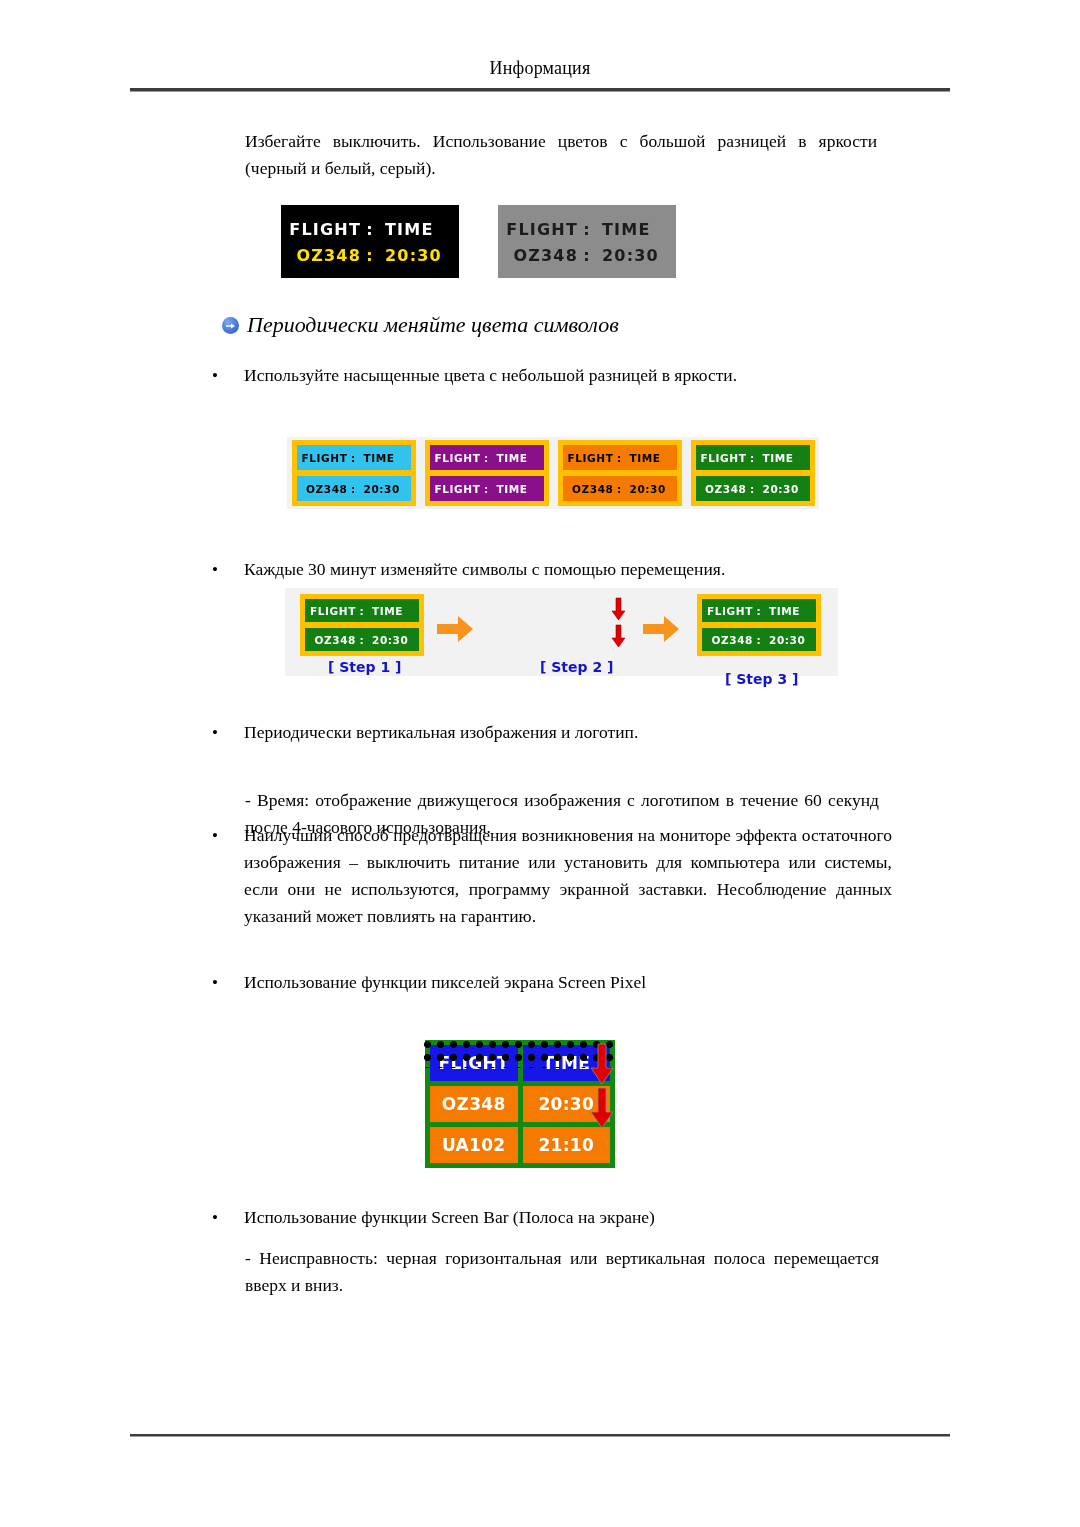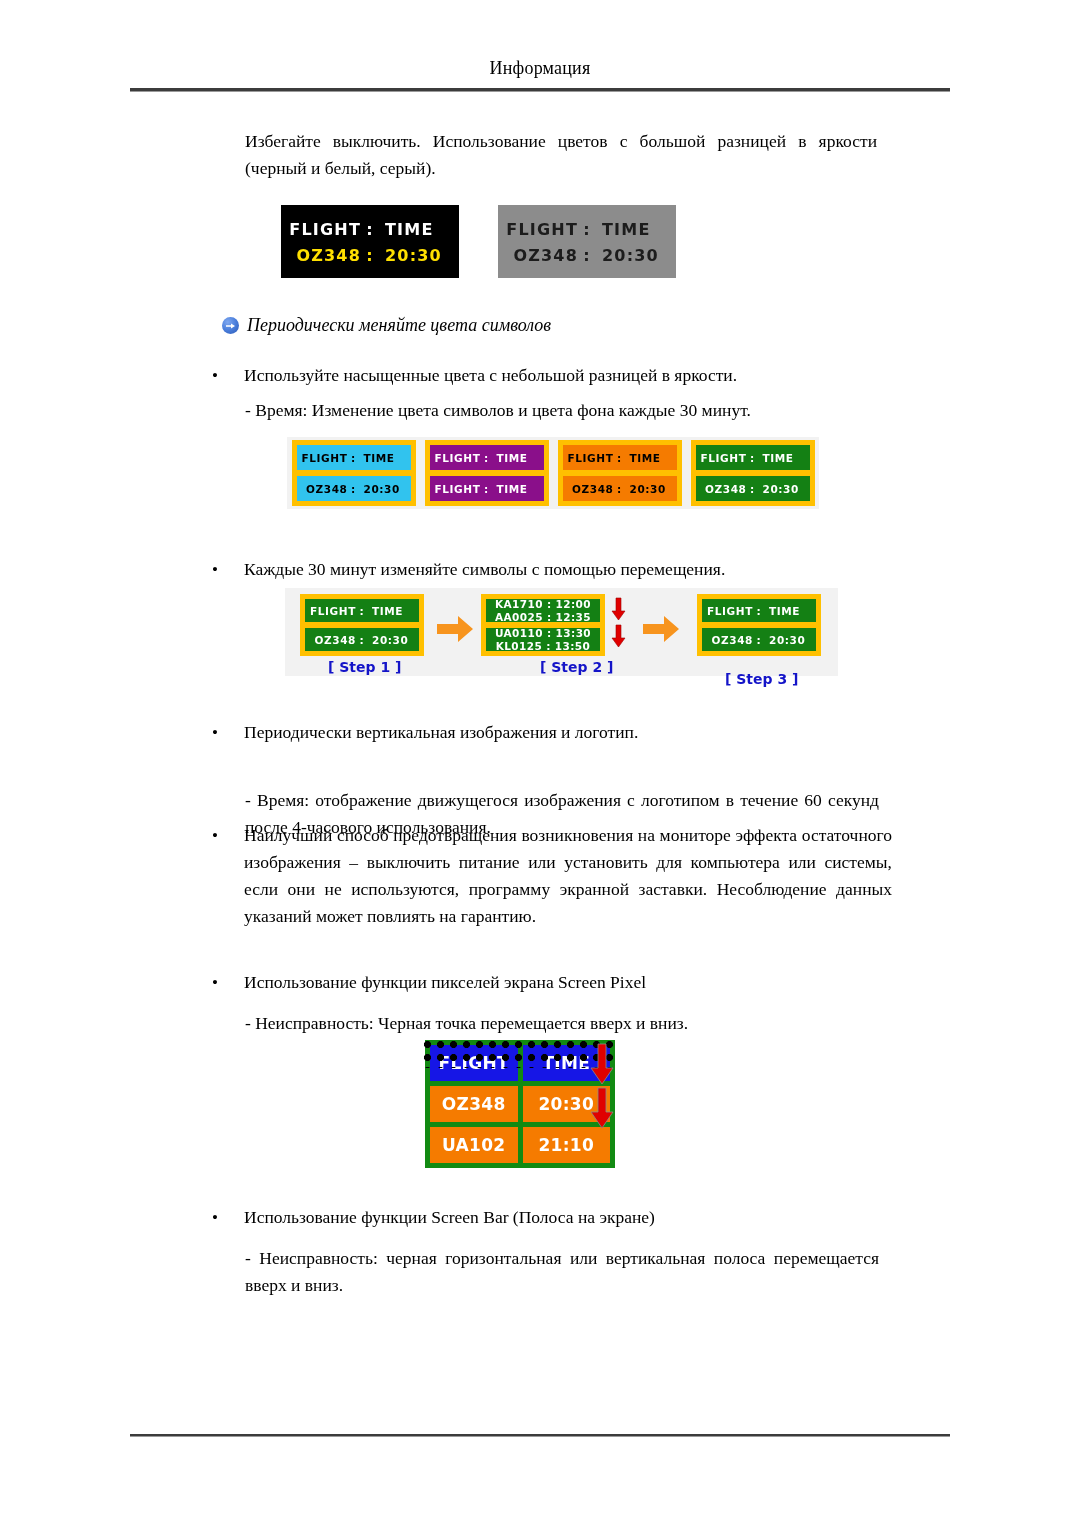--- a/index.html
+++ b/index.html
@@ -104,21 +104,21 @@
   .subhead-icon .arw {
     position: absolute;
     left: 4px;
     top: 5.5px;
     width: 9px;
     height: 6px;
     color: #ffffff;
   }
   .subhead-text {
     font-style: italic;
-    font-size: 18px;
+    font-size: 22px;
     line-height: 24px;
     white-space: nowrap;
   }
 
   
   .fig1 { position: absolute; top: 205px; left: 281px; }
   .board {
     font-family: "DejaVu Sans", sans-serif;
     font-weight: bold;
     display: inline-block;
@@ -370,21 +370,20 @@
       </svg>
     </span>
     <span class="subhead-text">Периодически меняйте цвета символов</span>
   </div>
 
   <div class="bullet-row" style="top:362px; left:212px; width:680px;">
     <span class="bullet-dot">•</span>
     <span class="bullet-text nojust">Используйте насыщенные цвета с небольшой разницей в яркости.</span>
   </div>
 
-  <div class="para nojust" style="top:397px; left:245px; width:660px;">- Время: Изменение цвета символов и цвета фона каждые 30 минут.</div>
 
   <div class="fig2">
 
     <div class="slot">
       <div class="cbox">
         <div class="line bg-cyan" style="color:#000000">
           <span class="c1">FLIGHT</span>
           <span class="c2">:</span>
           <span class="c3">TIME</span>
         </div>
@@ -462,30 +461,20 @@
       </div>
     </div>
     <div class="steplabel" style="left:43px; top:71px;">[ Step 1 ]</div>
 
     <span class="arrow-orange" style="left:152px; top:26px;">
       <svg viewBox="0 0 36 30" aria-hidden="true">
         <path d="M0 10 H21 V2 L36 15 L21 28 V20 H0 Z" fill="#f7941e"></path>
       </svg>
     </span>
 
-    <div class="stepbox" style="left:196px; top:6px;">
-      <div class="line">
-        <span class="scrollpair" style="top:-1px;">KA1710 : 12:00</span>
-        <span class="scrollpair" style="top:12px;">AA0025 : 12:35</span>
-      </div>
-      <div class="line">
-        <span class="scrollpair" style="top:-1px;">UA0110 : 13:30</span>
-        <span class="scrollpair" style="top:12px;">KL0125 : 13:50</span>
-      </div>
-    </div>
     <div class="steplabel" style="left:224px; top:71px;margin-left:31px;">[ Step 2 ]</div>
 
     <span class="arrow-red" style="left:327px; top:10px;">
       <svg viewBox="0 0 13 22" aria-hidden="true">
         <path d="M4 0 H9 V13 H13 L6.5 22 L0 13 H4 Z" fill="#e00000" stroke="#a00000" stroke-width="0.6"></path>
       </svg>
     </span>
     <span class="arrow-red" style="left:327px; top:37px;">
       <svg viewBox="0 0 13 22" aria-hidden="true">
         <path d="M4 0 H9 V13 H13 L6.5 22 L0 13 H4 Z" fill="#e00000" stroke="#a00000" stroke-width="0.6"></path>
@@ -524,21 +513,20 @@
     <span class="bullet-dot">•</span>
     <span class="bullet-text">Наилучший способ предотвращения возникновения на мониторе эффекта остаточного изображения – выключить питание или установить для компьютера или системы, если они не используются, программу экранной заставки. Несоблюдение данных указаний может повлиять на гарантию.</span>
   </div>
 
 
   <div class="bullet-row" style="top:969px; left:212px; width:680px;">
     <span class="bullet-dot">•</span>
     <span class="bullet-text nojust">Использование функции пикселей экрана Screen Pixel</span>
   </div>
 
-  <div class="para nojust" style="top:1010px; left:245px; width:660px;">- Неисправность: Черная точка перемещается вверх и вниз.</div>
 
   <div class="fig4">
     <div class="pixboard">
       <div class="pixrow">
         <div class="pixcell cell-blue">FLIGHT</div>
         <div class="pixcell cell-blue">TIME</div>
       </div>
       <div class="pixrow">
         <div class="pixcell cell-orange">OZ348</div>
         <div class="pixcell cell-orange">20:30</div>

